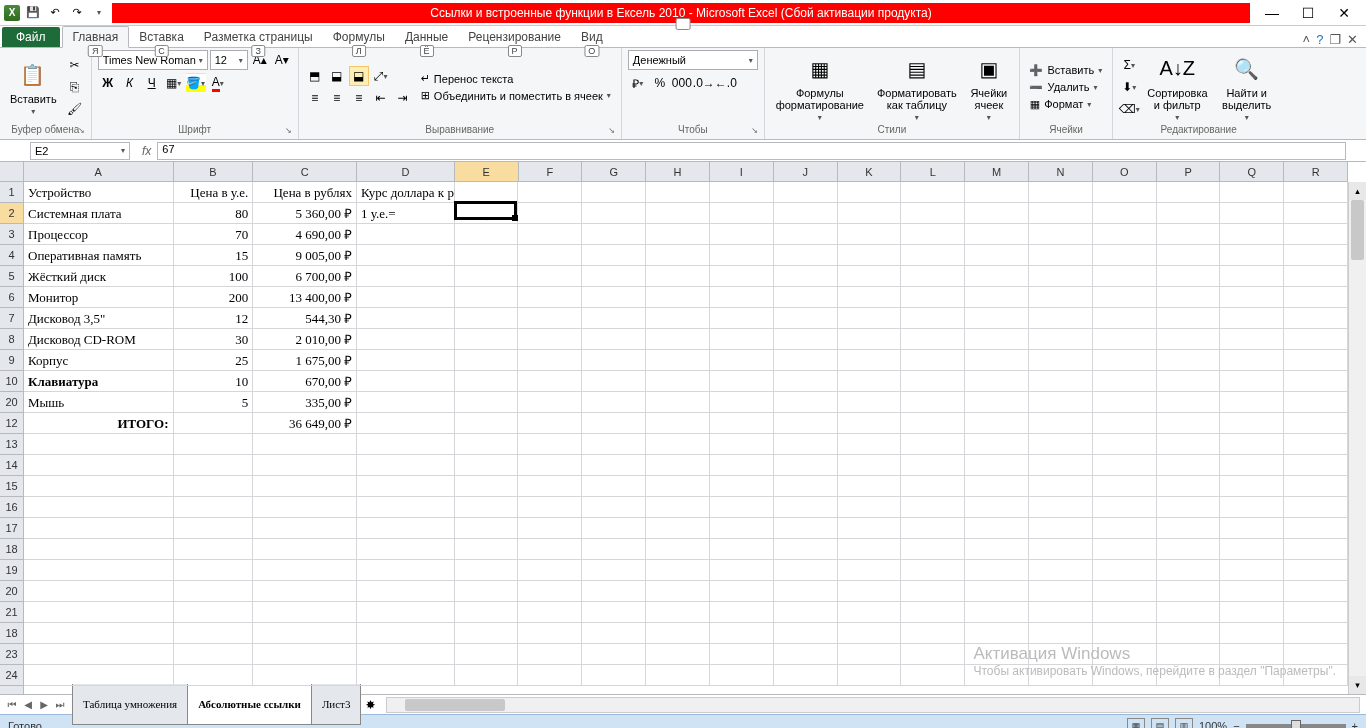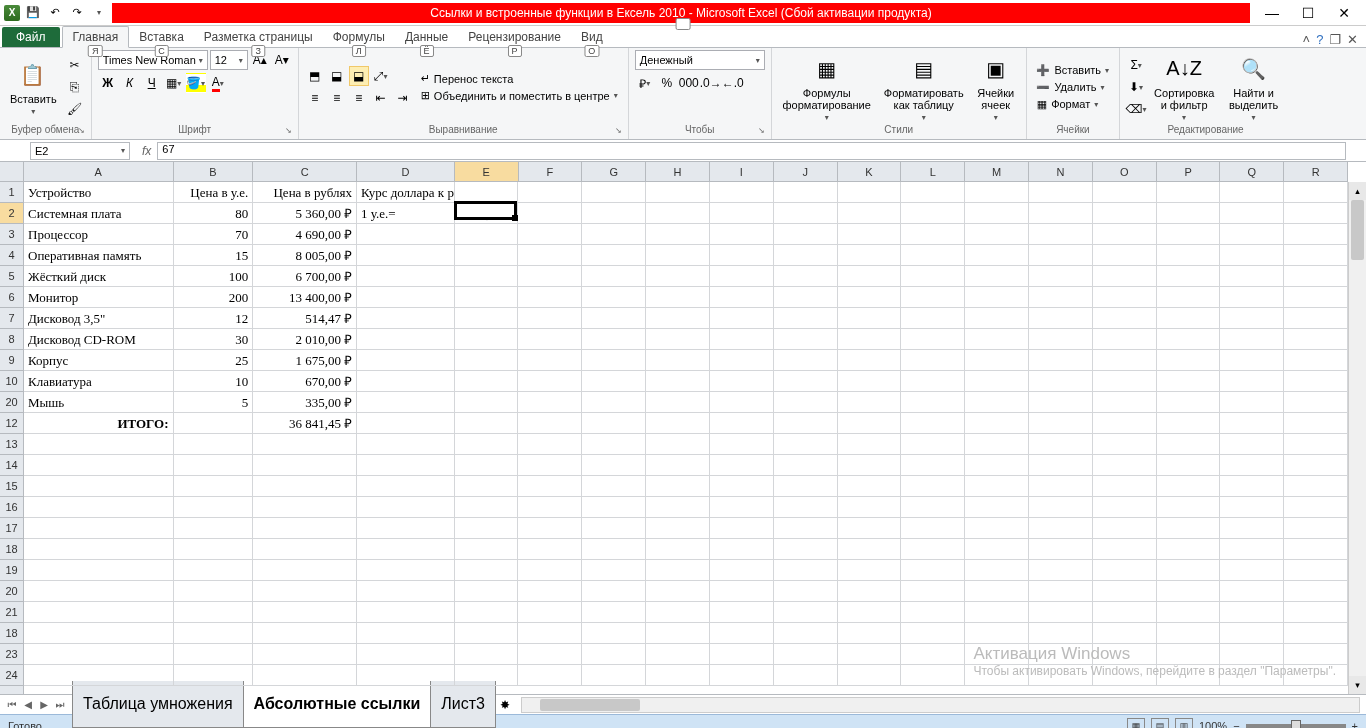--- a/index.html
+++ b/index.html
@@ -64,21 +64,21 @@
 .active-cell { position: absolute; border: 3px solid #000; background: #fff; pointer-events: none; }
 .active-cell::after { content: ''; position: absolute; right: -4px; bottom: -4px; width: 6px; height: 6px; background: #000; }
 .vscroll { position: absolute; right: 0; top: 20px; width: 18px; bottom: 0; background: #f0f0f0; border-left: 1px solid #ccc; }
 .vscroll .vs-up, .vscroll .vs-dn { height: 18px; text-align: center; font-size: 9px; line-height: 18px; background: #e8e8e8; }
 .vscroll .vs-thumb { background: #c8c8c8; margin: 0 2px; border-radius: 2px; height: 60px; }
 
 
 .sheet-bar { height: 20px; display: flex; align-items: center; border-top: 1px solid #b6babf; background: #fff; }
 .sheet-nav { display: flex; gap: 0; padding: 0 4px; }
 .sheet-nav span { width: 16px; text-align: center; font-size: 10px; color: #666; }
-.sheet-tab { padding: 14px 10px; font-size: 16px; border: 1px solid #888; border-top: none; background: #e4e8ed; margin-right: -1px; }
+.sheet-tab { padding: 14px 10px; font-size: 11px; border: 1px solid #888; border-top: none; background: #e4e8ed; margin-right: -1px; font-family: Liberation Serif, serif; }
 .sheet-tab.active { background: #fff; font-weight: bold; }
 .hscroll { flex: 1; height: 16px; margin: 0 6px; background: #f0f0f0; border: 1px solid #ccc; position: relative; }
 .hscroll .hs-thumb { position: absolute; left: 18px; width: 100px; top: 1px; bottom: 1px; background: #c8c8c8; border-radius: 2px; }
 
 
 .status-bar { height: 22px; background: #cfe3f5; border-top: 1px solid #9bb9d9; display: flex; align-items: center; padding: 0 8px; font-size: 11px; color: #333; }
 .status-right { margin-left: auto; display: flex; align-items: center; gap: 6px; }
 .view-btn { width: 18px; height: 16px; border: 1px solid #888; display: flex; align-items: center; justify-content: center; font-size: 9px; }
 .zoom-slider { width: 100px; height: 4px; background: #888; position: relative; }
 .zoom-slider::before { content: ''; position: absolute; left: 50%; top: -4px; width: 8px; height: 12px; background: #ddd; border: 1px solid #666; transform: translateX(-50%); }
@@ -191,21 +191,21 @@
           <span class="sb">⇥</span>
         </div>
       </div>
       <div class="small-col">
         <div class="wrap-btn">
             <span>↵</span>
             <span>Перенос текста</span>
           </div>
         <div class="wrap-btn">
             <span>⊞</span>
-            <span>Объединить и поместить в центре</span>
+            <span>Объединить и поместить в ячеек</span>
             <span class="dd">▾</span>
           </div>
       </div>
     </div>
     <div class="group-label"><span>Выравнивание</span><span class="launcher">↘</span></div>
   </div>
 
   <div class="group">
     <div class="group-content" style="flex-direction:column;align-items:flex-start;gap:3px">
       <div class="num-combo">
@@ -403,21 +403,21 @@
         <div class="cell" style="width: 64px;"></div>
         <div class="cell" style="width: 64px;"></div>
         <div class="cell" style="width: 64px;"></div>
         <div class="cell" style="width: 64px;"></div>
         <div class="cell" style="width: 64px;"></div>
         <div class="cell" style="width: 64px;"></div>
       </div>
       <div class="row">
         <div class="cell" style="width: 150px;">Оперативная память</div>
         <div class="cell r" style="width: 80px;">15</div>
-        <div class="cell r" style="width: 104px;">8 005,00 ₽</div>
+        <div class="cell r" style="width: 104px;">9 005,00 ₽</div>
         <div class="cell" style="width: 98px;"></div>
         <div class="cell" style="width: 64px;"></div>
         <div class="cell" style="width: 64px;"></div>
         <div class="cell" style="width: 64px;"></div>
         <div class="cell" style="width: 64px;"></div>
         <div class="cell" style="width: 64px;"></div>
         <div class="cell" style="width: 64px;"></div>
         <div class="cell" style="width: 64px;"></div>
         <div class="cell" style="width: 64px;"></div>
         <div class="cell" style="width: 64px;"></div>
@@ -463,21 +463,21 @@
         <div class="cell" style="width: 64px;"></div>
         <div class="cell" style="width: 64px;"></div>
         <div class="cell" style="width: 64px;"></div>
         <div class="cell" style="width: 64px;"></div>
         <div class="cell" style="width: 64px;"></div>
         <div class="cell" style="width: 64px;"></div>
       </div>
       <div class="row">
         <div class="cell" style="width: 150px;">Дисковод 3,5"</div>
         <div class="cell r" style="width: 80px;">12</div>
-        <div class="cell r" style="width: 104px;">514,47 ₽</div>
+        <div class="cell r" style="width: 104px;">544,30 ₽</div>
         <div class="cell" style="width: 98px;"></div>
         <div class="cell" style="width: 64px;"></div>
         <div class="cell" style="width: 64px;"></div>
         <div class="cell" style="width: 64px;"></div>
         <div class="cell" style="width: 64px;"></div>
         <div class="cell" style="width: 64px;"></div>
         <div class="cell" style="width: 64px;"></div>
         <div class="cell" style="width: 64px;"></div>
         <div class="cell" style="width: 64px;"></div>
         <div class="cell" style="width: 64px;"></div>
@@ -521,21 +521,21 @@
         <div class="cell" style="width: 64px;"></div>
         <div class="cell" style="width: 64px;"></div>
         <div class="cell" style="width: 64px;"></div>
         <div class="cell" style="width: 64px;"></div>
         <div class="cell" style="width: 64px;"></div>
         <div class="cell" style="width: 64px;"></div>
         <div class="cell" style="width: 64px;"></div>
         <div class="cell" style="width: 64px;"></div>
       </div>
       <div class="row">
-        <div class="cell" style="width: 150px;">Клавиатура</div>
+        <div class="cell" style="width: 150px; font-weight: bold;">Клавиатура</div>
         <div class="cell r" style="width: 80px;">10</div>
         <div class="cell r" style="width: 104px;">670,00 ₽</div>
         <div class="cell" style="width: 98px;"></div>
         <div class="cell" style="width: 64px;"></div>
         <div class="cell" style="width: 64px;"></div>
         <div class="cell" style="width: 64px;"></div>
         <div class="cell" style="width: 64px;"></div>
         <div class="cell" style="width: 64px;"></div>
         <div class="cell" style="width: 64px;"></div>
         <div class="cell" style="width: 64px;"></div>
@@ -563,21 +563,21 @@
         <div class="cell" style="width: 64px;"></div>
         <div class="cell" style="width: 64px;"></div>
         <div class="cell" style="width: 64px;"></div>
         <div class="cell" style="width: 64px;"></div>
         <div class="cell" style="width: 64px;"></div>
         <div class="cell" style="width: 64px;"></div>
       </div>
       <div class="row">
         <div class="cell c" style="width: 150px;">ИТОГО:</div>
         <div class="cell r" style="width: 80px;"></div>
-        <div class="cell r" style="width: 104px;">36 841,45 ₽</div>
+        <div class="cell r" style="width: 104px;">36 649,00 ₽</div>
         <div class="cell" style="width: 98px;"></div>
         <div class="cell" style="width: 64px;"></div>
         <div class="cell" style="width: 64px;"></div>
         <div class="cell" style="width: 64px;"></div>
         <div class="cell" style="width: 64px;"></div>
         <div class="cell" style="width: 64px;"></div>
         <div class="cell" style="width: 64px;"></div>
         <div class="cell" style="width: 64px;"></div>
         <div class="cell" style="width: 64px;"></div>
         <div class="cell" style="width: 64px;"></div>

